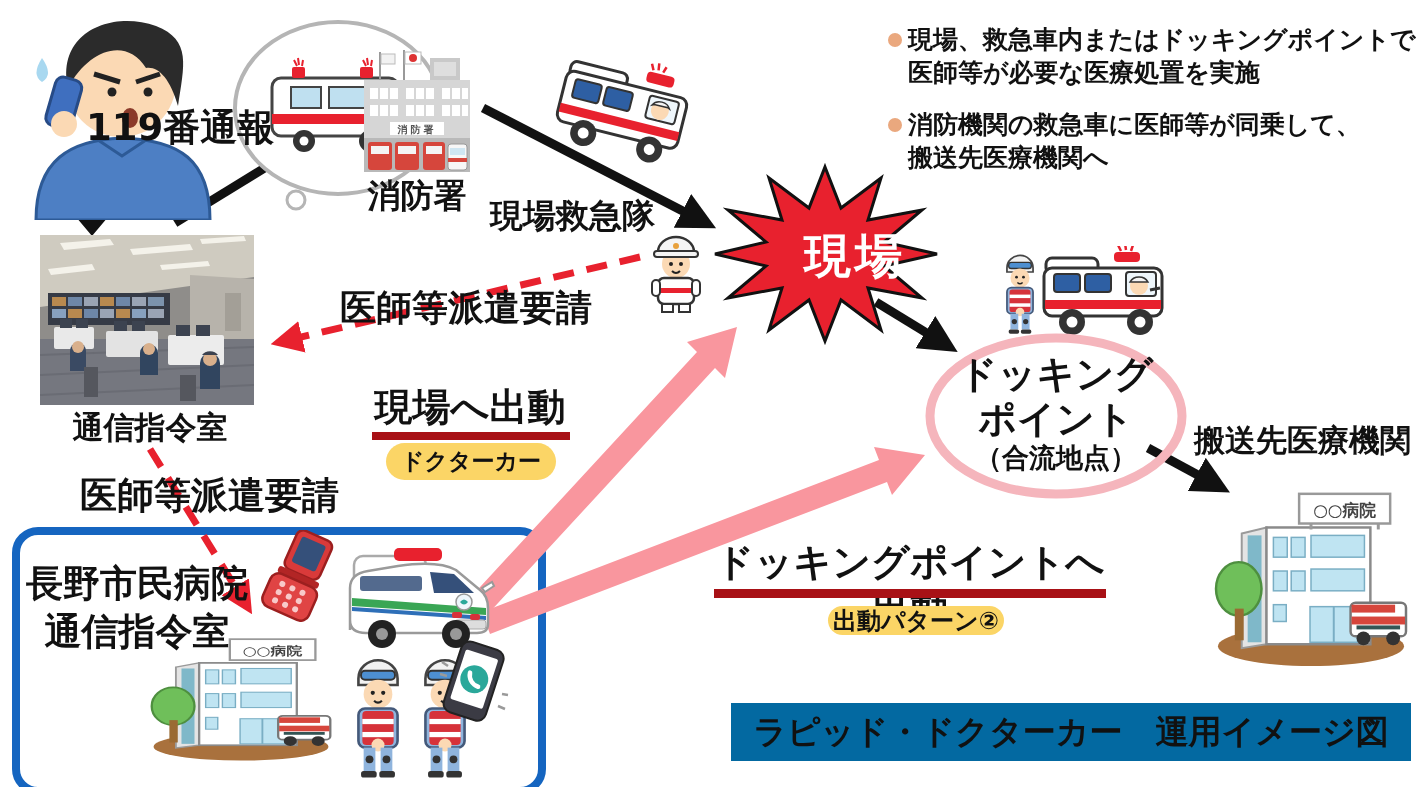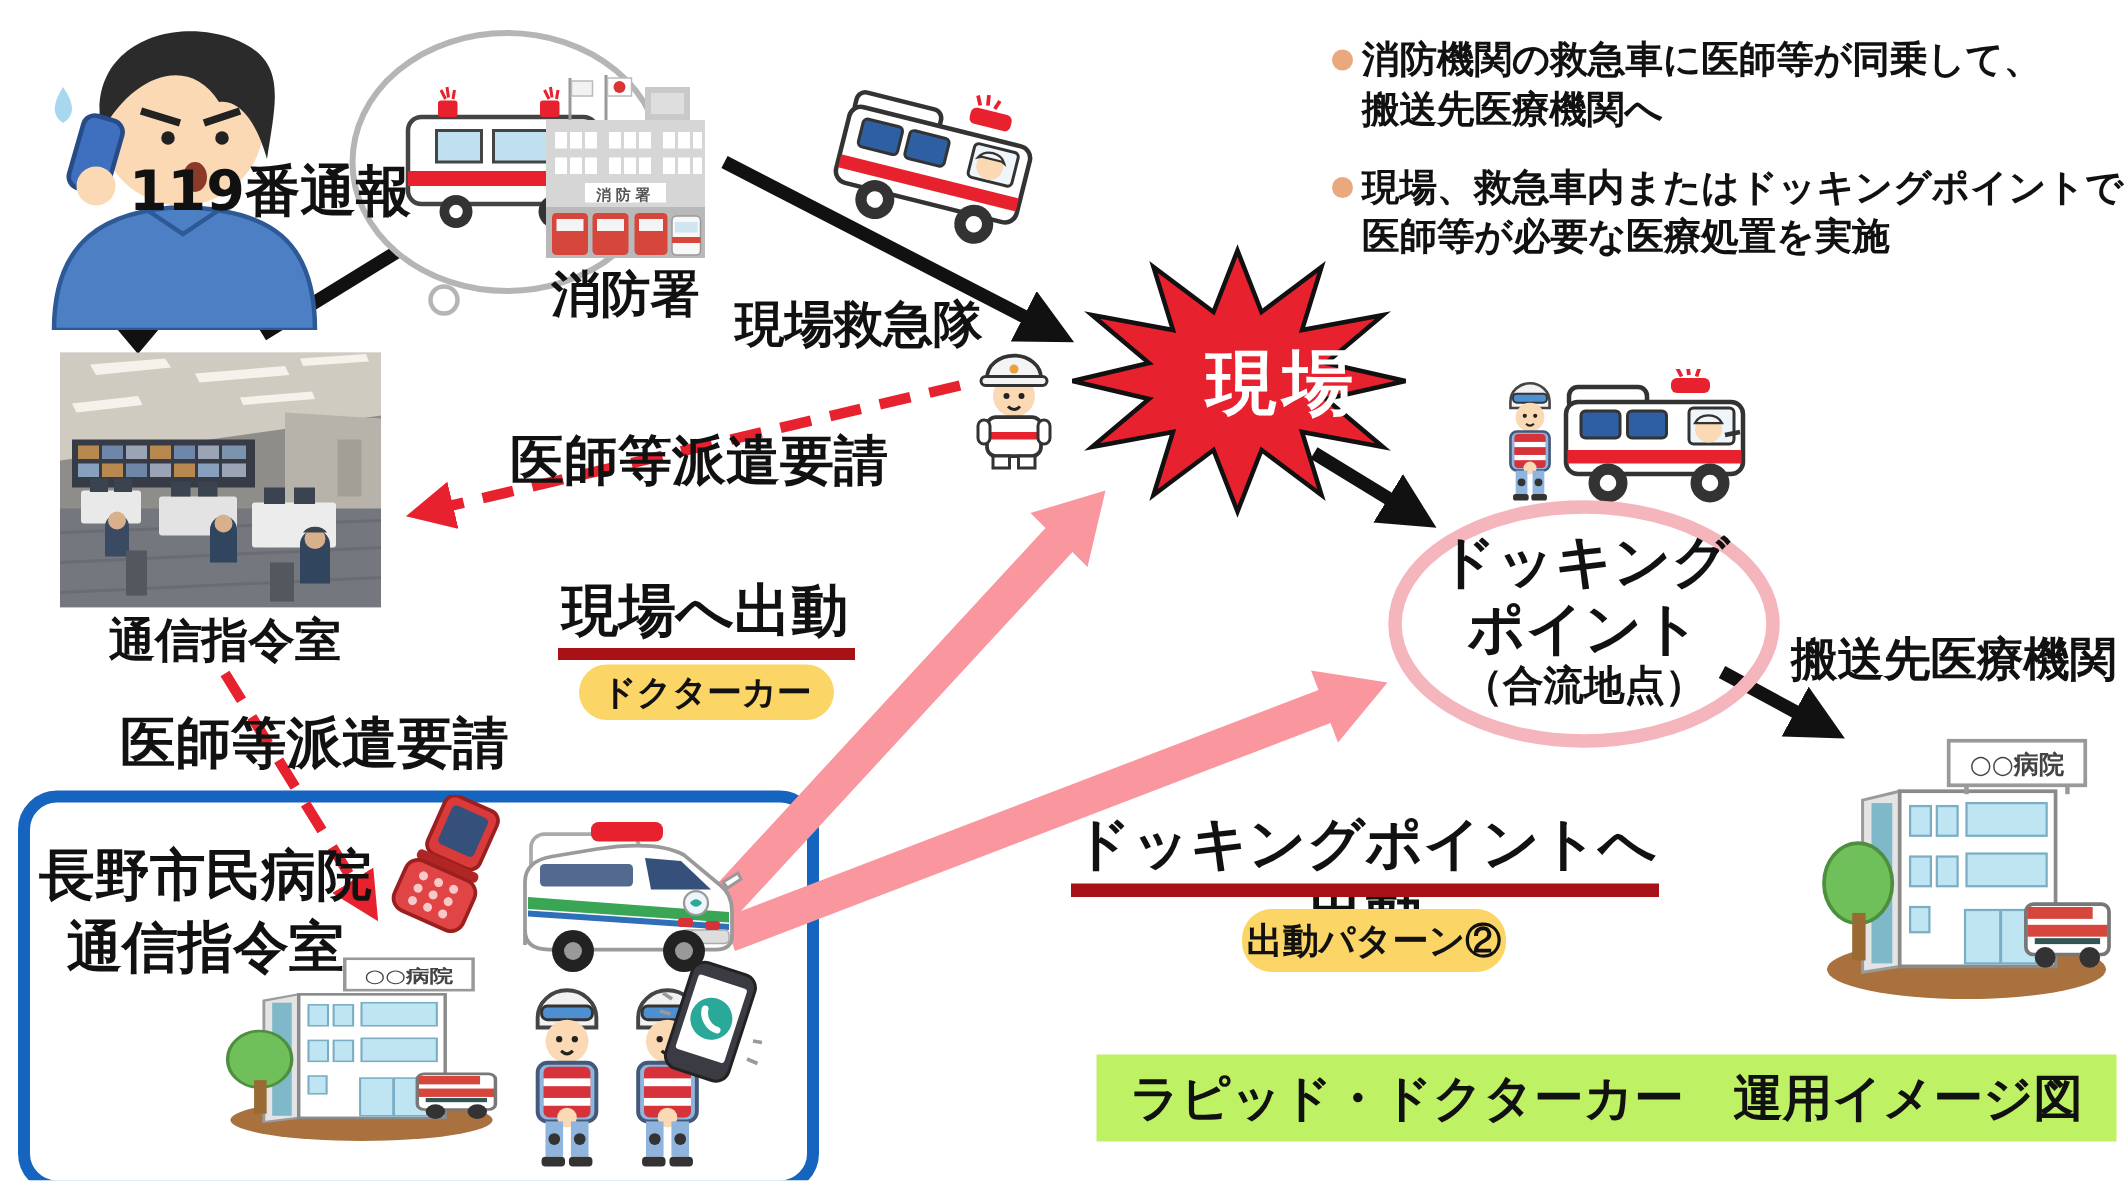--- a/index.html
+++ b/index.html
@@ -11,21 +11,21 @@
   .multiline{white-space:pre-line;}
   .pill{display:flex;align-items:center;justify-content:center;background:#fbd566;
         border-radius:20px;font-weight:bold;color:#111;z-index:4;position:absolute;}
   .underbar{position:absolute;background:#a81116;z-index:4;}
   .bullets{position:absolute;left:888px;top:24px;width:528px;z-index:4;}
   .bullet-row{display:flex;align-items:flex-start;margin-bottom:20px;}
   .bullet-dot{width:14px;height:14px;border-radius:50%;background:#eaa87e;margin:9px 6px 0 0;flex:0 0 14px;}
   .bullet-text{font-weight:bold;font-size:25px;line-height:1.3;color:#111;white-space:pre-line;}
   .bluebox{position:absolute;left:12px;top:527px;width:518px;height:252px;border:8px solid #1565c0;
            border-radius:26px;background:#fff;z-index:1;}
-  .banner{position:absolute;left:731px;top:703px;width:680px;height:58px;background:#bef264;
+  .banner{position:absolute;left:731px;top:703px;width:680px;height:58px;background:#0369a1;
           display:flex;align-items:center;justify-content:center;font-weight:bold;font-size:33px;color:#111;z-index:4;}
   svg{display:block;}
 </style>
 </head>
 <body>
 
 <div class="canvas">
 
   <div class="bluebox"></div>
 
@@ -434,43 +434,43 @@
       </g>
   </svg>
 
   <div class="txt" style="left:86px;top:106px;font-size:37px;">119番通報</div>
   <div class="txt center" style="left:356px;top:176px;width:122px;font-size:33px;">消防署</div>
   <div class="txt" style="left:490px;top:196px;font-size:33px;">現場救急隊</div>
 
   <div class="bullets">
     <div class="bullet-row">
       <span class="bullet-dot"></span>
-      <span class="bullet-text">消防機関の救急車に医師等が同乗して、
-搬送先医療機関へ</span>
+      <span class="bullet-text">現場、救急車内またはドッキングポイントで
+医師等が必要な医療処置を実施</span>
     </div>
     <div class="bullet-row">
       <span class="bullet-dot"></span>
-      <span class="bullet-text">現場、救急車内またはドッキングポイントで
-医師等が必要な医療処置を実施</span>
+      <span class="bullet-text">消防機関の救急車に医師等が同乗して、
+搬送先医療機関へ</span>
     </div>
   </div>
 
   <div class="txt" style="left:340px;top:286px;font-size:36px;">医師等派遣要請</div>
   <div class="txt center" style="left:58px;top:409px;width:184px;font-size:31px;">通信指令室</div>
   <div class="txt" style="left:80px;top:474px;font-size:37px;">医師等派遣要請</div>
 
   <div class="txt center" style="left:368px;top:385px;width:204px;font-size:38px;">現場へ出動</div>
   <div class="underbar" style="left:372px;top:432px;width:198px;height:8px;"></div>
   <div class="pill" style="left:386px;top:443px;width:170px;height:37px;font-size:23px;">
     <span>ドクターカー</span>
   </div>
 
   <div class="txt center" style="left:712px;top:540px;width:396px;font-size:38px;">ドッキングポイントへ出動</div>
   <div class="underbar" style="left:714px;top:589px;width:392px;height:9px;"></div>
-  <div class="pill" style="left:828px;top:606px;width:176px;height:42px;font-size:24px;font-family:Liberation Mono, monospace;">
+  <div class="pill" style="left:828px;top:606px;width:176px;height:29px;font-size:24px;">
     <span>出動パターン②</span>
   </div>
 
   <div class="txt center multiline" style="left:14px;top:560px;width:246px;font-size:37px;line-height:1.3;">長野市民病院
 通信指令室</div>
 
   <div class="txt" style="left:1194px;top:422px;font-size:31px;">搬送先医療機関</div>
 
   <div class="banner">
     <span>ラピッド・ドクターカー　運用イメージ図</span>

